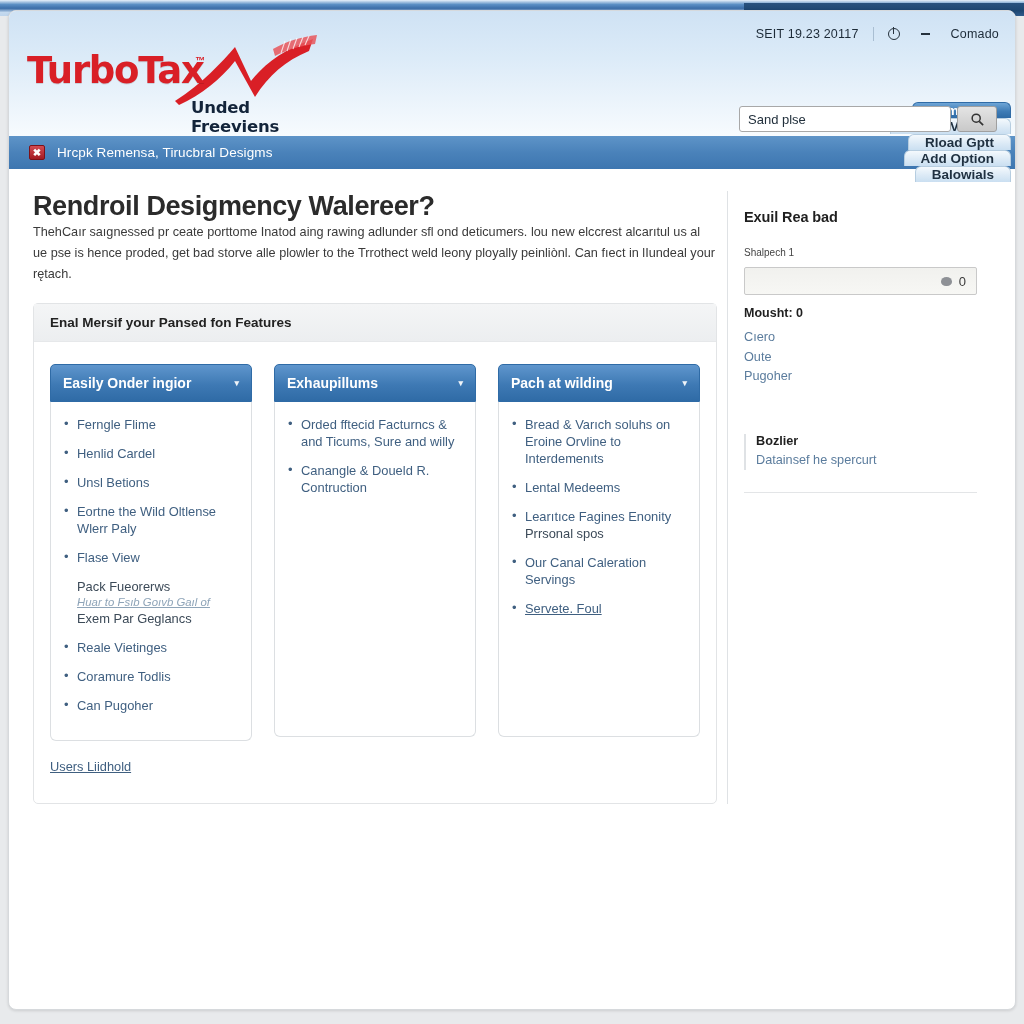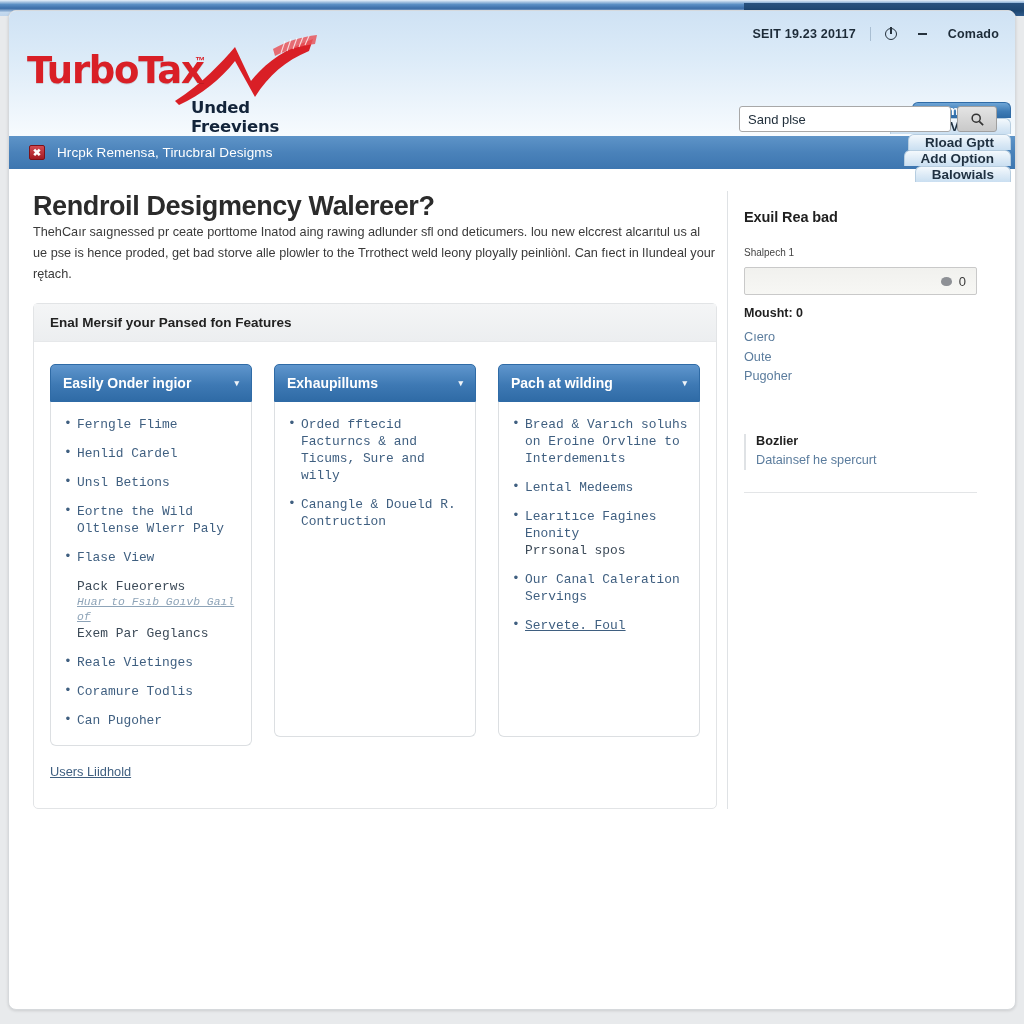--- a/index.html
+++ b/index.html
@@ -33,21 +33,21 @@
 
   
   .header {
     position: relative;
     height: 125px;
     background: linear-gradient(180deg, #cfe2f4 0%, #dcebf8 38%, #eaf3fb 70%, #f7fbfe 100%);
   }
   .util-bar {
     position: absolute; right: 16px; top: 16px;
     display: flex; gap: 14px;
-    font-size: 12.5px; color: #1d2b38; font-weight: bold;
+    font-size: 12.5px; color: #1d2b38; font-weight: normal;
     letter-spacing: .2px;
   }
   .util-sep { width: 1px; height: 14px; background: #a9bed2; }
   .util-item { display: flex; align-items: center; gap: 20px; }
   .power-glyph {
     display: inline-block; width: 12px; height: 12px;
     border: 1.6px solid #26323d; border-radius: 50%;
     position: relative;
   }
   .power-glyph:after {
@@ -173,23 +173,22 @@
     display: flex; align-items: center; justify-content: space-between;
     padding: 0 12px;
     color: #ffffff; font-size: 14px; font-weight: bold;
     cursor: pointer;
   }
   .chev { font-size: 9px; opacity: .92; }
   .card-body {
     border: 1px solid #dcdfe2; border-top: none;
     border-radius: 0 0 6px 6px;
     min-height: 335px;
-    padding: 14px 10px 4px 12px;
+    padding: 14px 10px 14px 12px;
     background: #fff;
-    font-family: Liberation Mono, monospace;
   }
   .card-body ul { list-style: none; }
   .card-body li {
     position: relative;
     font-size: 12.9px; line-height: 17px; color: #3f5f80;
     margin-bottom: 12px; padding-left: 14px;
   }
   .card-body li.bulleted:before {
     content: "•"; position: absolute; left: 1px; top: -1px;
     font-size: 13px; color: #3f5f80;

